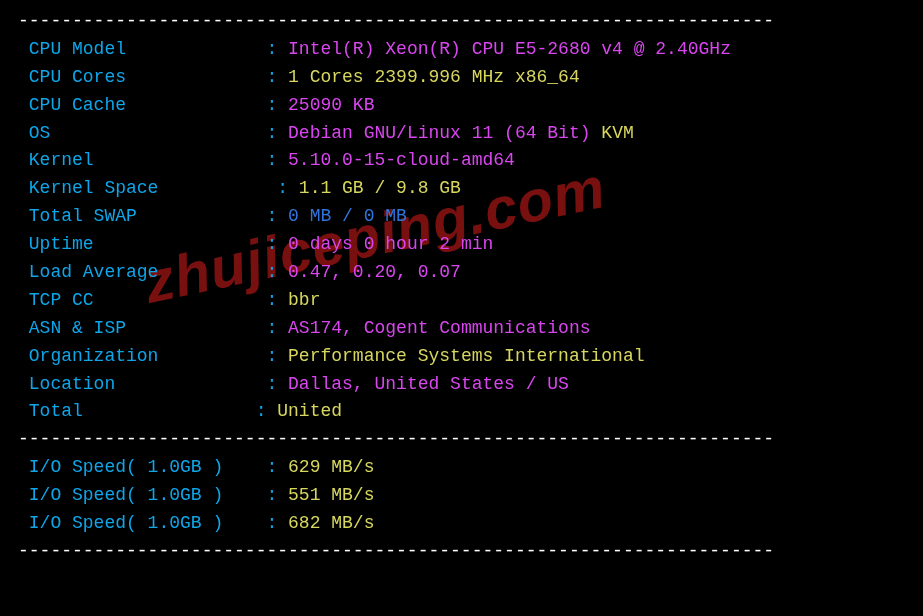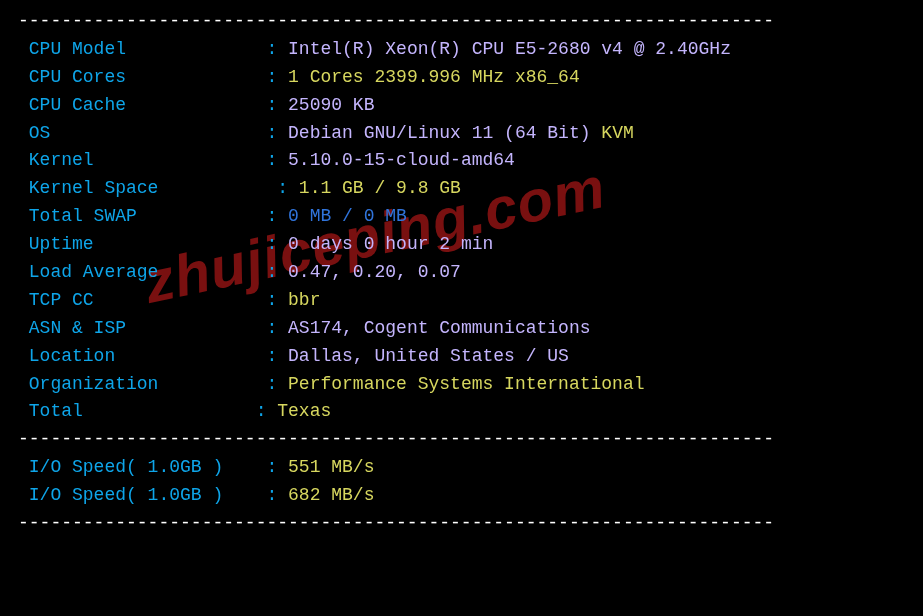--- a/index.html
+++ b/index.html
@@ -21,21 +21,21 @@
     }
     .divider {
       color: #fff;
       white-space: nowrap;
       overflow: hidden;
       letter-spacing: 0;
     }
     .row {
       white-space: pre;
     }
-    .cyan { color: #c4b5fd; }
+    .cyan { color: #d946ef; }
     .yellow { color: #d7d75f; }
     .blue { color: #3074db; margin-top: 45px; }
     .white { color: #0ea5e9; }
     .watermark {
       position: absolute;
       top: 190px;
       left: 140px;
       font-size: 58px;
       font-style: italic;
       font-weight: bold;
@@ -63,23 +63,24 @@
       <div class="row"><span class="white"> CPU Cores             </span><span class="white">: </span><span class="yellow">1 Cores 2399.996 MHz x86_64</span></div>
       <div class="row"><span class="white"> CPU Cache             </span><span class="white">: </span><span class="cyan">25090 KB</span></div>
       <div class="row"><span class="white"> OS                    </span><span class="white">: </span><span class="cyan">Debian GNU/Linux 11 (64 Bit) </span><span class="yellow">KVM</span></div>
       <div class="row"><span class="white"> Kernel                </span><span class="white">: </span><span class="cyan">5.10.0-15-cloud-amd64</span></div>
       <div class="row"><span class="white"> Kernel Space           </span><span class="white">: </span><span class="yellow">1.1 GB / 9.8 GB</span></div>
       <div class="row"><span class="white"> Total SWAP            </span><span class="white">: </span><span class="blue">0 MB / 0 MB</span></div>
       <div class="row"><span class="white"> Uptime                </span><span class="white">: </span><span class="cyan">0 days 0 hour 2 min</span></div>
       <div class="row"><span class="white"> Load Average          </span><span class="white">: </span><span class="cyan">0.47, 0.20, 0.07</span></div>
       <div class="row"><span class="white"> TCP CC                </span><span class="white">: </span><span class="yellow">bbr</span></div>
       <div class="row"><span class="white"> ASN &amp; ISP             </span><span class="white">: </span><span class="cyan">AS174, Cogent Communications</span></div>
+      <div class="row"><span class="white"> Organization          </span><span class="white">: </span><span class="yellow">Performance Systems International</span></div>
       <div class="row"><span class="white"> Location              </span><span class="white">: </span><span class="cyan">Dallas, United States / US</span></div>
-      <div class="row"><span class="white"> Organization          </span><span class="white">: </span><span class="yellow">Performance Systems International</span></div>
-      <div class="row"><span class="white"> Total                </span><span class="white">: </span><span class="yellow">Texas</span></div>
+      <div class="row"><span class="white"> Total                </span><span class="white">: </span><span class="yellow">United</span></div>
     </div>
   <div class="divider">----------------------------------------------------------------------</div>
   <div id="iospeed-block">
+      <div class="row"><span class="white"> I/O Speed( 1.0GB )    </span><span class="white">: </span><span class="yellow">629 MB/s</span></div>
       <div class="row"><span class="white"> I/O Speed( 1.0GB )    </span><span class="white">: </span><span class="yellow">551 MB/s</span></div>
       <div class="row"><span class="white"> I/O Speed( 1.0GB )    </span><span class="white">: </span><span class="yellow">682 MB/s</span></div>
     </div>
   <div class="divider">----------------------------------------------------------------------</div>
 </div>
 
 </body></html>

